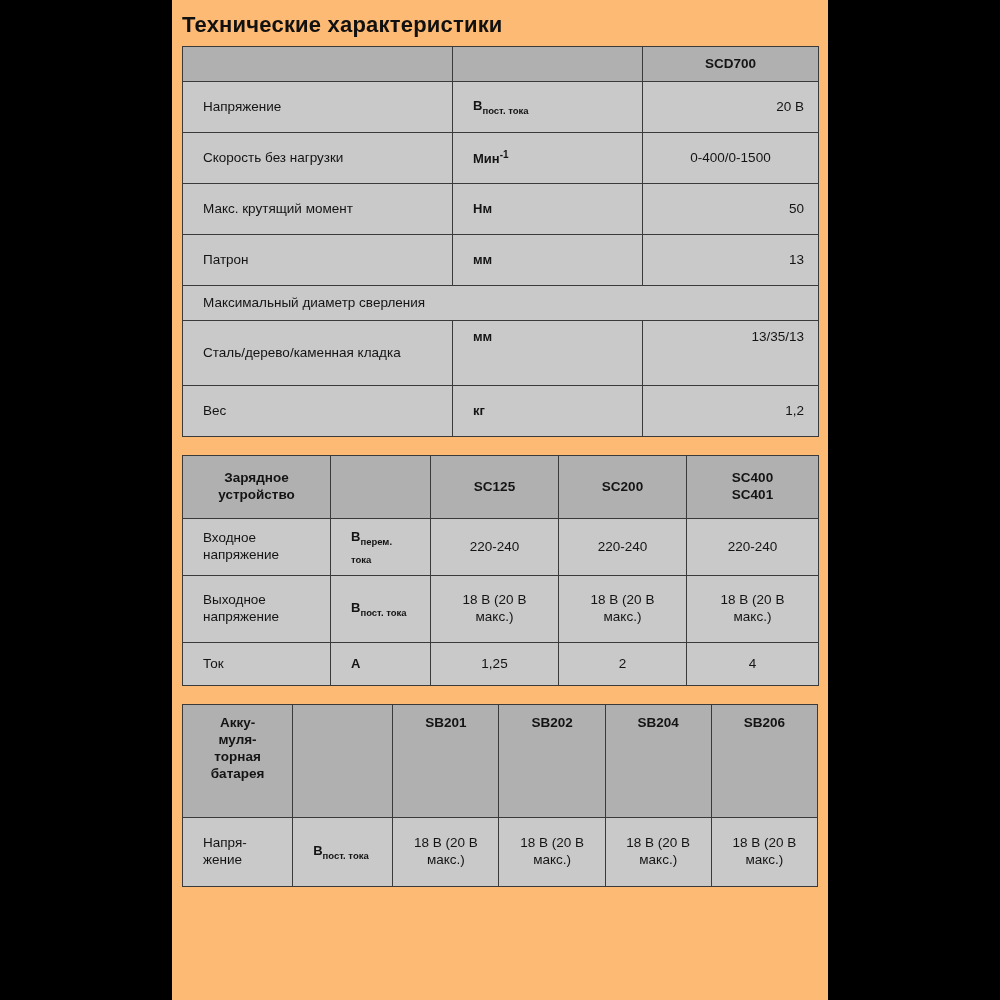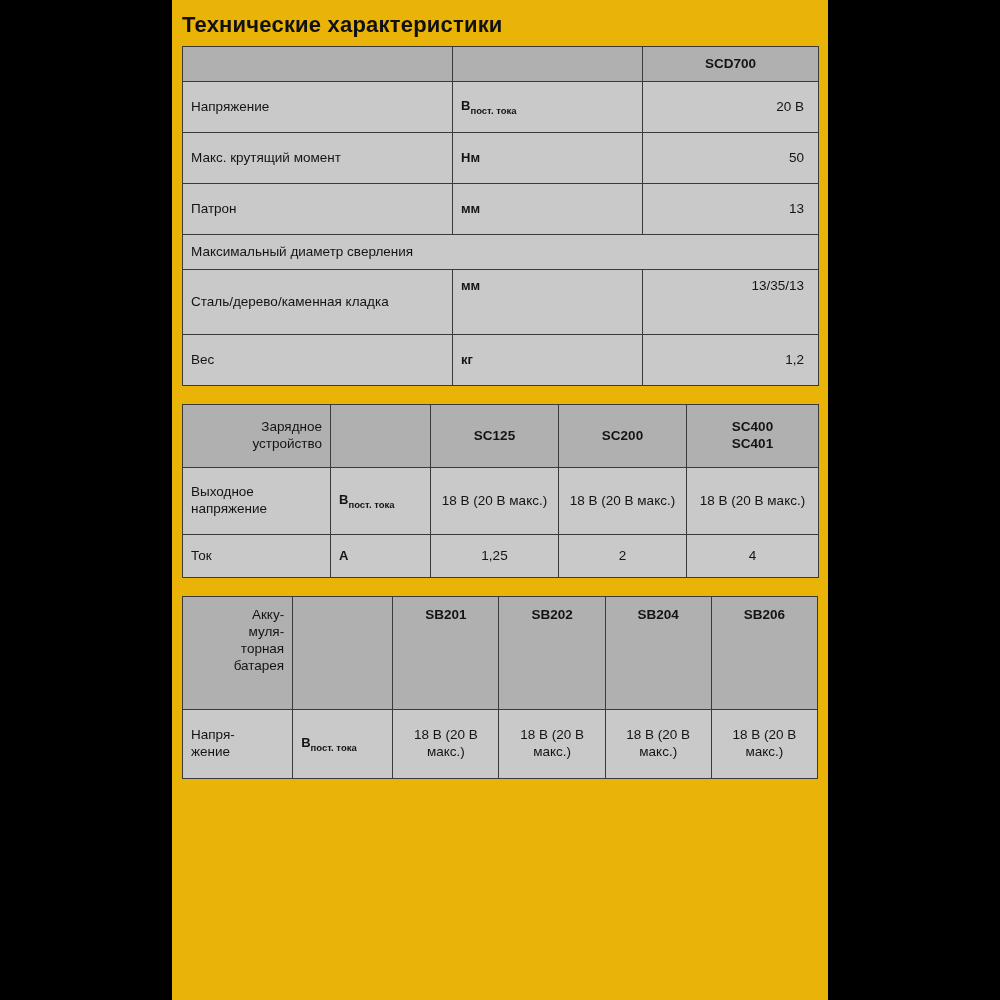--- a/index.html
+++ b/index.html
@@ -12,56 +12,56 @@
     height: 1000px;
     overflow: hidden;
     font-family: "Liberation Sans", sans-serif;
   }
   .page {
     position: absolute;
     left: 172px;
     top: 0;
     width: 656px;
     height: 1000px;
-    background: #eab308;
+    background: #fdba74;
     box-sizing: border-box;
     padding: 0;
   }
   .title {
     font-size: 22px;
     font-weight: bold;
     color: #111;
     padding: 12px 0 8px 10px;
     letter-spacing: 0.2px;
   }
   table {
     border-collapse: collapse;
     table-layout: fixed;
     width: 636px;
     margin: 0 0 0 10px;
     background: #c9c9c9;
   }
   td {
     border: 1px solid #3a3a3a;
-    padding: 6px 8px;
+    padding: 6px 20px;
     font-size: 13.5px;
     color: #141414;
     vertical-align: middle;
     background: #c9c9c9;
     line-height: 1.25;
   }
   td.hdr {
     background: #b0b0b0;
     font-weight: bold;
     text-align: center;
   }
   td.hdr-left {
     background: #b0b0b0;
-    font-weight: normal;
-    text-align: right;
+    font-weight: bold;
+    text-align: center;
   }
   td.unit {
     font-size: 13px;
     font-weight: bold;
   }
   td.val {
     text-align: center;
   }
   td.val-right {
     text-align: right;
@@ -102,20 +102,25 @@
         <td class="hdr"></td>
         <td class="hdr">SCD700</td>
       </tr>
 
       <tr class="row-tall">
         <td>Напряжение</td>
         <td class="unit"><span>В</span><span class="sub">пост. тока</span></td>
         <td class="val-right">20 В</td>
       </tr>
 
+      <tr class="row-tall">
+        <td>Скорость без нагрузки</td>
+        <td class="unit"><span>Мин</span><span class="sup">-1</span></td>
+        <td class="val">0-400/0-1500</td>
+      </tr>
 
       <tr class="row-tall">
         <td>Макс. крутящий момент</td>
         <td class="unit">Нм</td>
         <td class="val-right">50</td>
       </tr>
 
       <tr class="row-tall">
         <td>Патрон</td>
         <td class="unit">мм</td>
@@ -153,20 +158,27 @@
     <tbody>
       <tr>
         <td class="hdr-left" style="height:50px">Зарядное устройство</td>
         <td class="hdr"></td>
         <td class="hdr">SC125</td>
         <td class="hdr">SC200</td>
         <td class="hdr" style="white-space:pre-line">SC400
 SC401</td>
       </tr>
 
+      <tr>
+        <td style="height:44px">Входное напряжение</td>
+        <td class="unit"><span>В</span><span class="sub">перем. тока</span></td>
+        <td class="val">220-240</td>
+        <td class="val">220-240</td>
+        <td class="val">220-240</td>
+      </tr>
 
       <tr>
         <td style="height:54px">Выходное напряжение</td>
         <td class="unit"><span>В</span><span class="sub">пост. тока</span></td>
         <td class="val">18 В (20 В макс.)</td>
         <td class="val">18 В (20 В макс.)</td>
         <td class="val">18 В (20 В макс.)</td>
       </tr>
 
       <tr>

